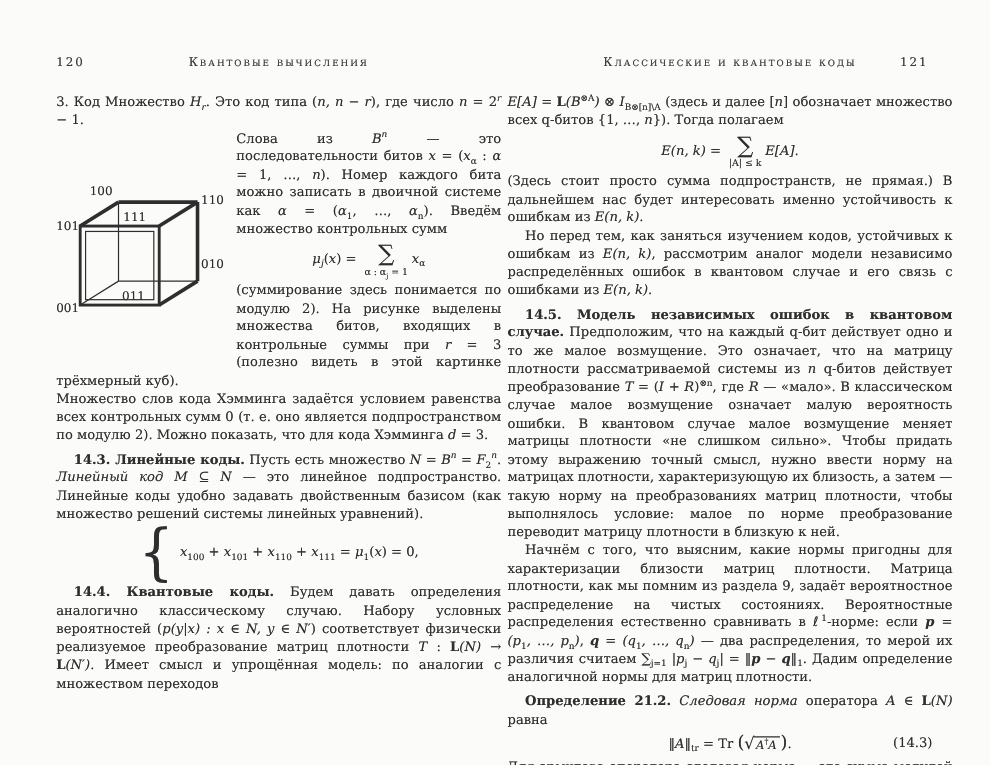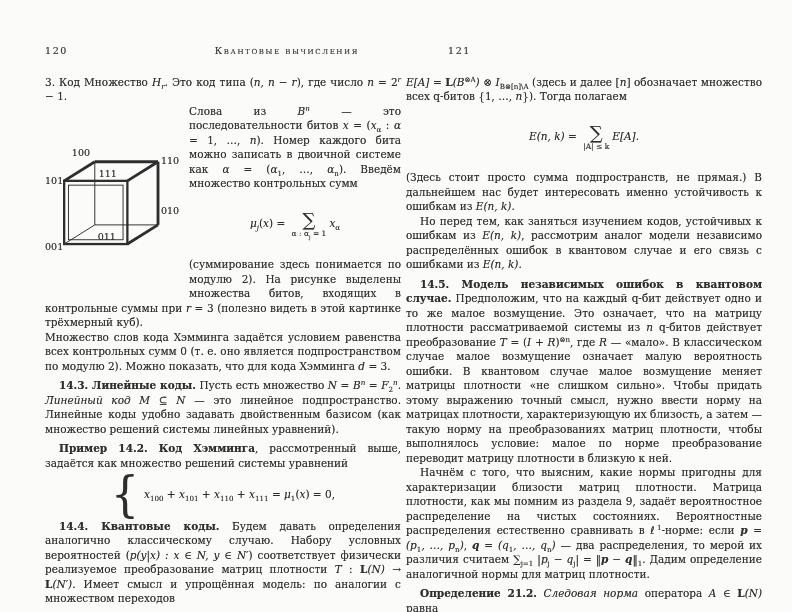--- a/index.html
+++ b/index.html
@@ -10,30 +10,30 @@
     font-size:10.5px;line-height:14.5px;
     text-shadow:0 0 .3px rgba(60,60,60,.55);
   }
   .page{position:absolute;top:44px;width:356px}
   #page-left{left:45px}
   #page-right{left:406px}
   .runhead{display:flex;align-items:baseline;font-size:9.5px;letter-spacing:1.6px;
     font-variant:small-caps;color:#3a3a3a;margin-bottom:16px}
   .rh-side{flex:0 0 42px}
   .rh-side.right{}
-  .rh-title{flex:1;text-align:right}
+  .rh-title{flex:1;text-align:center}
   .body p{margin:0;text-align:justify}
   p.ind{text-indent:14px}
   p.sp{margin-top:5px}
   .i{font-style:italic}
   .b{font-weight:700}
   .bi{font-weight:700;font-style:italic}
   sub,sup{font-size:68%;line-height:0}
   .bigp{font-size:135%}
-  .eqrow{position:relative;text-align:center;margin:20px 0;line-height:1.1}
+  .eqrow{position:relative;text-align:center;margin:4px 0;line-height:1.1}
   .eqno{position:absolute;right:16px;top:50%;transform:translateY(-50%);font-size:10.5px}
   .limop{display:inline-flex;flex-direction:column;align-items:center;vertical-align:middle;margin:0 3px}
   .bigsum{font-size:18px;line-height:1}
   .lim{font-size:7.5px;line-height:1;margin-top:1px;white-space:nowrap}
   .rad{display:inline-flex;align-items:flex-start;vertical-align:middle}
   .radsign{font-size:13px;line-height:1;margin-right:-1px}
   .radicand{border-top:.9px solid #2e2e2e;padding:1px 3px 0 2px;font-size:9.3px;line-height:1.2}
   .system{display:flex;justify-content:center;align-items:center;margin:4px 0 5px}
   .brace{font-size:44px;font-weight:300;line-height:.9;margin-right:5px;transform:scaleY(1.12);color:#2e2e2e}
   .syslines{display:flex;flex-direction:column;gap:1px;text-align:center}
@@ -82,34 +82,34 @@
         <span><span class="i">μ</span><sub class="i">j</sub><span>(</span><span class="i">x</span><span>) = </span></span><span class="limop">
             <span class="bigsum">∑</span>
             <span class="lim"><span>α : α</span><sub>j</sub><span> = 1</span></span>
           </span><span><span class="i">x</span><sub>α</sub></span>
       </div>
       <p><span>(суммирование здесь понимается по модулю 2). На рисунке выделены множества битов, входящих в контрольные суммы при </span><span class="i">r</span><span> = 3 (полезно видеть в этой картинке трёхмерный куб).</span></p>
     </div>
     <div class="clear"></div>
     <p><span>Множество слов кода Хэмминга задаётся условием равенства всех контрольных сумм 0 (т. е. оно является подпространством по модулю 2). Можно показать, что для кода Хэмминга </span><span class="i">d</span><span> = 3.</span></p>
     <p class="ind sp"><span class="b">14.3. Линейные коды.</span><span>  Пусть есть множество </span><span class="i">N</span><span> = </span><span class="i">B</span><sup class="i">n</sup><span> = </span><span class="i">F</span><sub>2</sub><sup class="i">n</sup><span>. </span><span class="i">Линейный код М ⊆ N</span><span> — это линейное подпространство. Линейные коды удобно задавать двойственным базисом (как множество решений системы линейных уравнений).</span></p>
-    <p class="ind sp"><span class="b">Пример 14.2. Код Хэмминга</span><span>, рассмотренный выше, задаётся как множество решений системы уравнений</span></p>
     <div class="system">
       <span class="brace">{</span>
       <div class="syslines">
         <div><span class="i">x</span><sub>100</sub><span> + </span><span class="i">x</span><sub>101</sub><span> + </span><span class="i">x</span><sub>110</sub><span> + </span><span class="i">x</span><sub>111</sub><span> = </span><span class="i">μ</span><sub>1</sub><span>(</span><span class="i">x</span><span>) = 0,</span></div>
       </div>
     </div>
     <p class="ind sp"><span class="b">14.4. Квантовые коды.</span><span>  Будем давать определения аналогично классическому случаю. Набору условных вероятностей (</span><span class="i">p(y|x) : x ∈ N, y ∈ N′</span><span>) соответствует физически реализуемое преобразование матриц плотности </span><span class="i">T</span><span> : </span><span class="b">L</span><span class="i">(N)</span><span> → </span><span class="b">L</span><span class="i">(N′)</span><span>. Имеет смысл и упрощённая модель: по аналогии с множеством переходов </span></p>
   </div>
 </div>
 
 <div class="page" id="page-right">
   <div class="runhead">
     <span class="rh-side"></span>
+    <span class="rh-title">Классические и квантовые коды</span>
     <span class="rh-side right">121</span>
   </div>
   <div class="body">
     <p><span class="i">E[A]</span><span> = </span><span class="b">L</span><span class="i">(B</span><sup>⊗A</sup><span class="i">)</span><span> ⊗ </span><span class="i">I</span><sub>B⊗[n]\A</sub><span> (здесь и далее [</span><span class="i">n</span><span>] обозначает множество всех q-битов {1, …, </span><span class="i">n</span><span>}). Тогда полагаем</span></p>
     <div class="eqrow">
       <span><span class="i">E(n, k)</span><span> = </span></span><span class="limop">
           <span class="bigsum">∑</span>
           <span class="lim"><span>|A| ≤ k</span></span>
         </span><span><span class="i">E[A]</span><span>.</span></span>
     </div>

